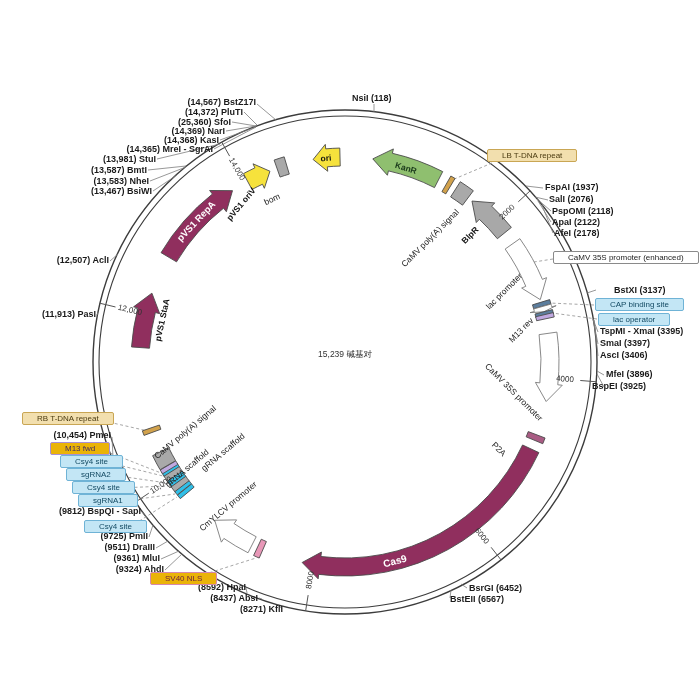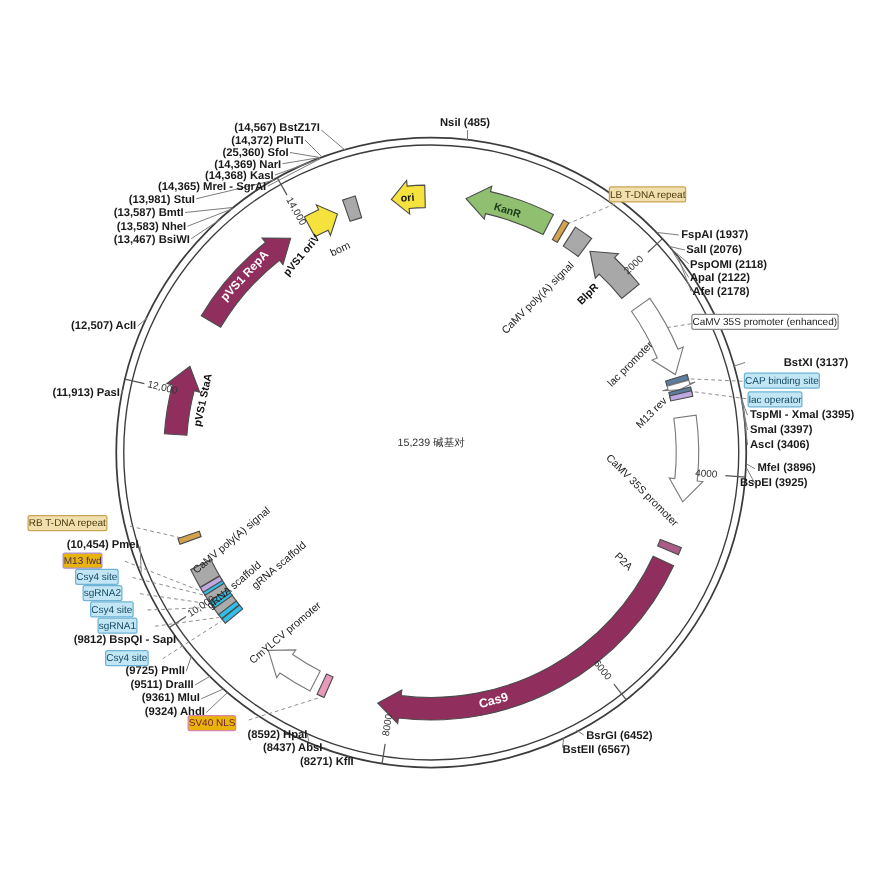--- a/index.html
+++ b/index.html
@@ -7,21 +7,21 @@
          font-family:"Liberation Sans",sans-serif;}
   #map-svg{position:absolute;left:0;top:0;}
   .lab{position:absolute;font:700 9px "Liberation Sans",sans-serif;color:#1a1a1a;white-space:nowrap;}
   .lab.r{text-align:center;padding-left:24px;}
   .diag{position:absolute;font:400 8.5px "Liberation Sans",sans-serif;color:#222;
         white-space:nowrap;transform-origin:center;}
   .diag.onarc{color:#fff;font-weight:700;font-size:10px;}
   .diag.bold{font-weight:700;color:#111;}
   .diag.greenname{font-weight:700;color:#1b3a1b;}
   .tick-label{position:absolute;font:400 8px "Liberation Sans",sans-serif;color:#333;white-space:nowrap;}
-  .box{position:absolute;font:400 8px "Liberation Sans",sans-serif;padding:1px 0;
+  .box{position:absolute;font:400 8px "Liberation Sans",sans-serif;padding:1px 14px;
        border-radius:2px;border:1px solid #999;white-space:nowrap;}
   .box.tan{background:#F2DFAE;border-color:#C9A654;color:#4a3a10;}
   .box.blue{background:#C3E6F5;border-color:#6FB3D6;color:#134a63;}
   .box.lav{background:#eab308;border-color:#A98FD6;color:#3d2a66;}
   .box.pink{background:#eab308;border-color:#D687AC;color:#6b1f42;}
   .box.white{background:#ffffff;border-color:#8a8a8a;color:#222;}
   .title-wrap{position:absolute;left:145px;top:346px;width:400px;text-align:center;}
   .map-title{font:700 10.5px "Liberation Sans",sans-serif;color:#111;}
   .map-subtitle{font:400 8.5px "Liberation Sans",sans-serif;color:#333;margin-top:3px;}
   .watermark{position:absolute;left:535px;top:590px;width:153px;height:30px;background:#9b9b9b;
@@ -118,27 +118,27 @@
       <path d="M131.53,346.95 A214,214 0 0 1 137.93,307.97 L133.58,306.83 L151.91,293.15 L159.71,313.65 L155.35,312.51 A196,196 0 0 0 149.49,348.21 Z" fill="#902F5E" stroke="#4b4b4b" stroke-width="0.9"></path>
       <path d="M161.05,252.65 A214,214 0 0 1 212.41,194.02 L209.62,190.49 L232.49,190.63 L226.35,211.69 L223.56,208.15 A196,196 0 0 0 176.52,261.85 Z" fill="#902F5E" stroke="#4b4b4b" stroke-width="0.9"></path>
       <path d="M243.46,173.62 A214,214 0 0 1 254.9,167.89 L253.01,163.81 L269.95,171.23 L264.37,188.3 L262.48,184.22 A196,196 0 0 0 252,189.47 Z" fill="#F6E23C" stroke="#4b4b4b" stroke-width="0.9"></path>
       <path d="M274.1,160.09 A214,214 0 0 1 284.17,156.83 L289.29,174.08 A196,196 0 0 0 280.07,177.07 Z" fill="#A9A9A9" stroke="#4b4b4b" stroke-width="0.9"></path>
     </svg>
 
   <div class="title-wrap">
     <div class="map-subtitle">15,239 碱基对</div>
   </div>
 
-  <span class="lab" style="left:352px;top:93px">NsiI (485)</span>
+  <span class="lab" style="left:352px;top:93px">NsiI (118)</span>
   <span class="lab" style="left:545px;top:182px">FspAI (1937)</span>
   <span class="lab" style="left:549px;top:194px">SalI (2076)</span>
   <span class="lab" style="left:552px;top:206px">PspOMI (2118)</span>
   <span class="lab" style="left:552px;top:217px">ApaI (2122)</span>
   <span class="lab" style="left:554px;top:228px">AfeI (2178)</span>
-  <span class="lab" style="left:627px;top:285px">BstXI (3137)</span>
+  <span class="lab" style="left:614px;top:285px">BstXI (3137)</span>
   <span class="lab" style="left:600px;top:326px">TspMI - XmaI (3395)</span>
   <span class="lab" style="left:600px;top:338px">SmaI (3397)</span>
   <span class="lab" style="left:600px;top:350px">AscI (3406)</span>
   <span class="lab" style="left:606px;top:369px">MfeI (3896)</span>
   <span class="lab" style="left:592px;top:381px">BspEI (3925)</span>
   <span class="lab" style="left:469px;top:583px">BsrGI (6452)</span>
   <span class="lab" style="left:450px;top:594px">BstEII (6567)</span>
 
   <span class="lab r" style="right:444px;top:97px">(14,567) BstZ17I</span>
   <span class="lab r" style="right:457px;top:107px">(14,372) PluTI</span>

